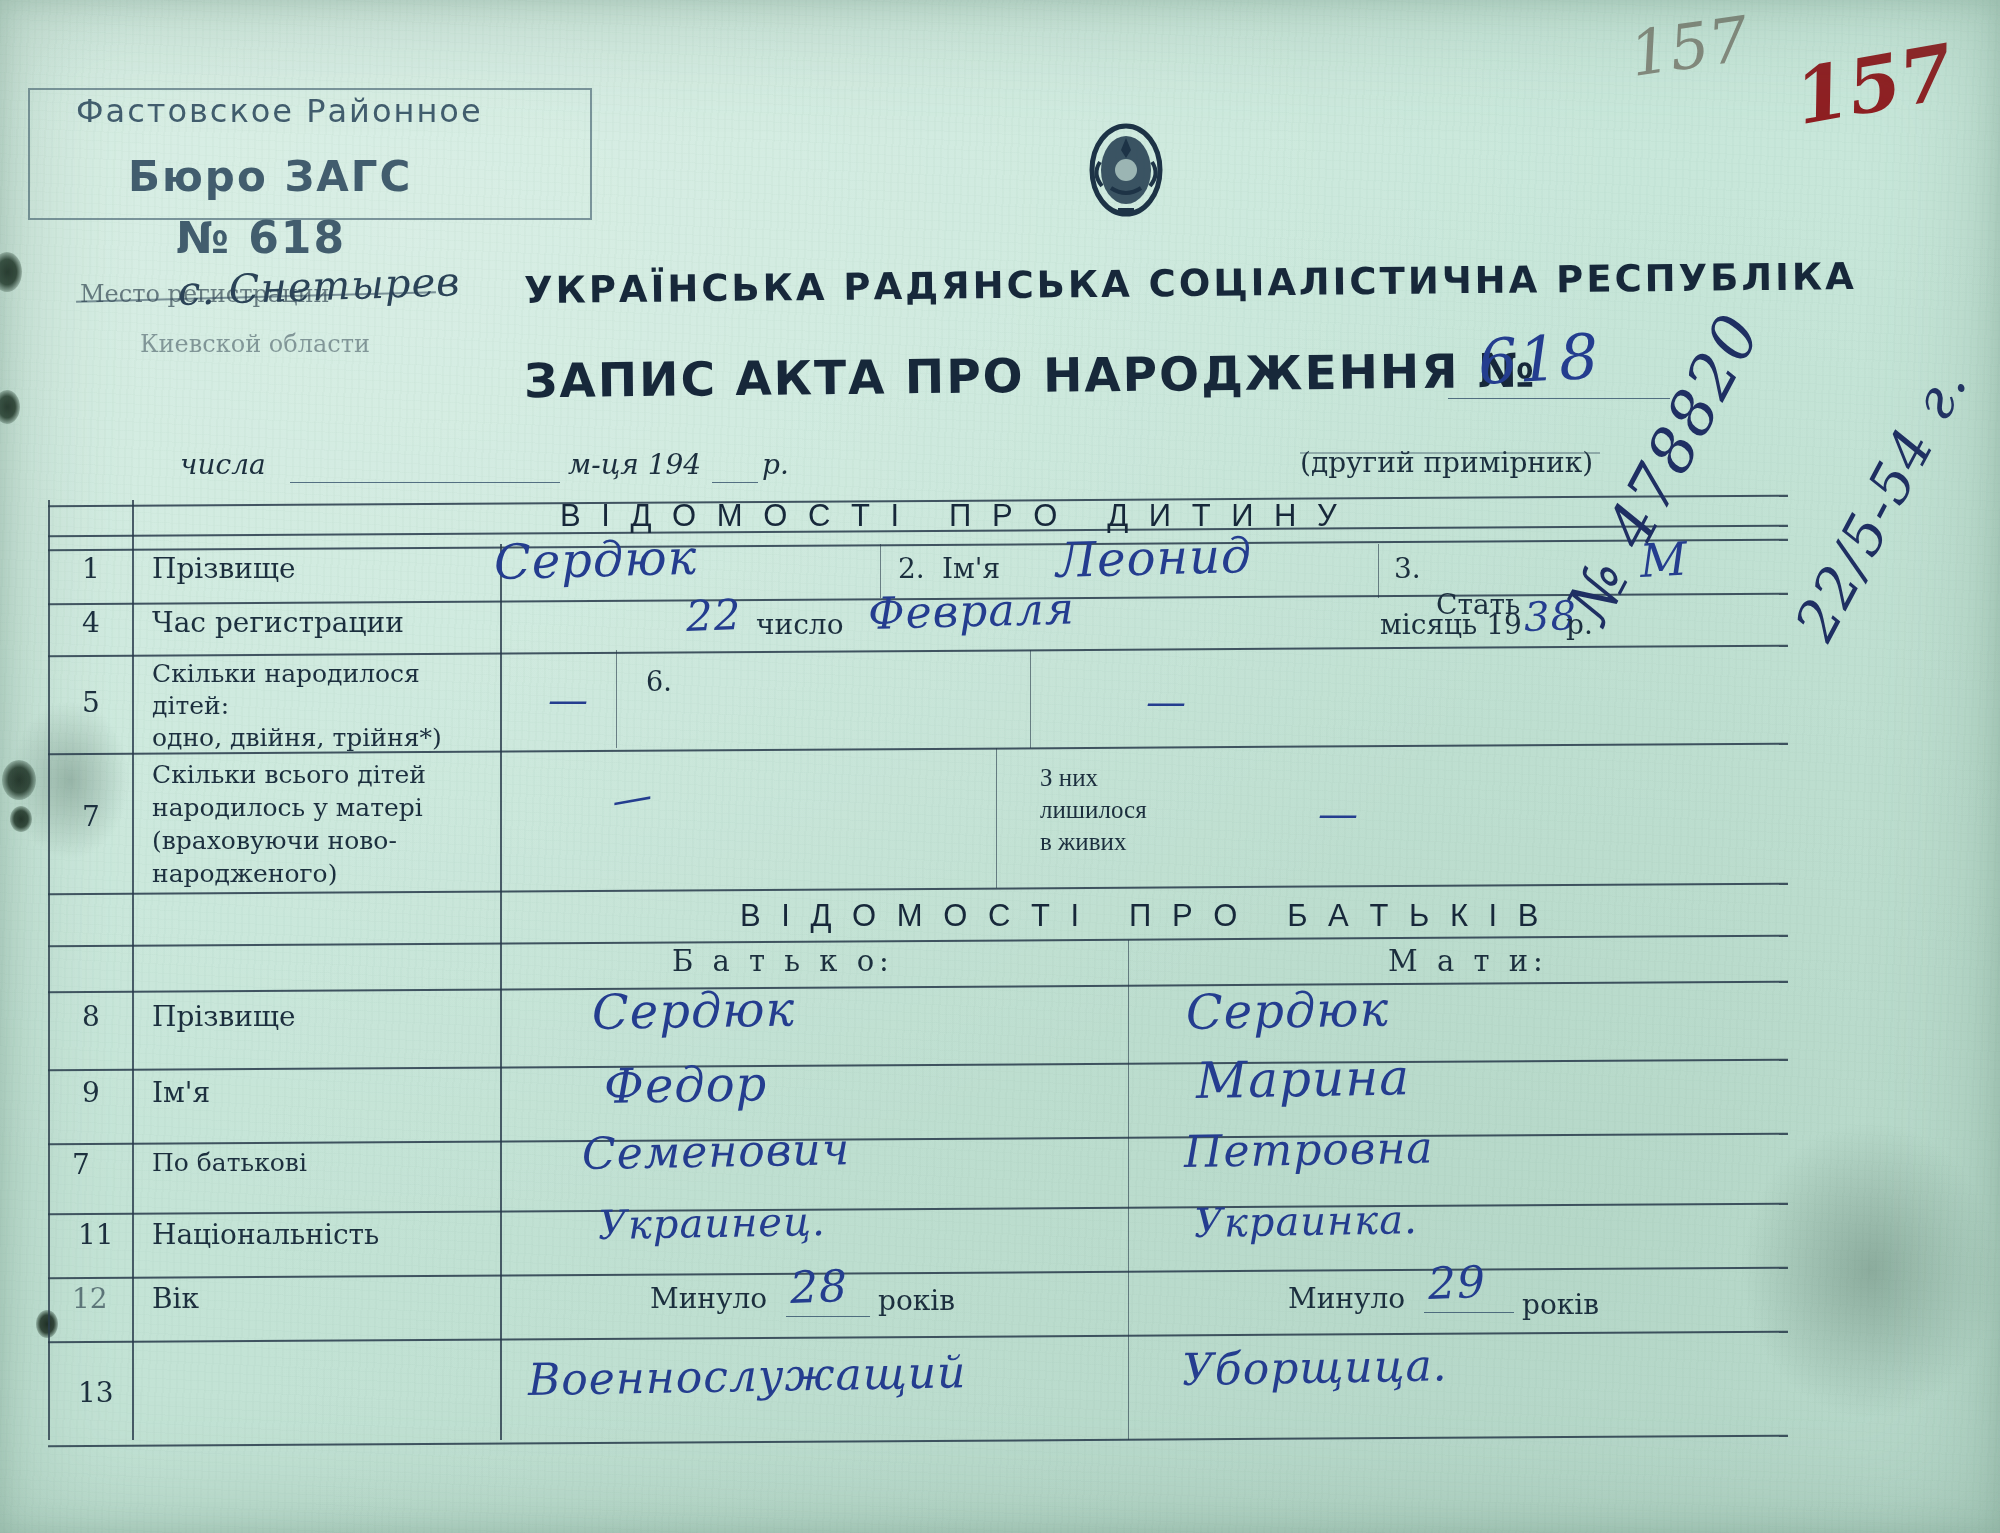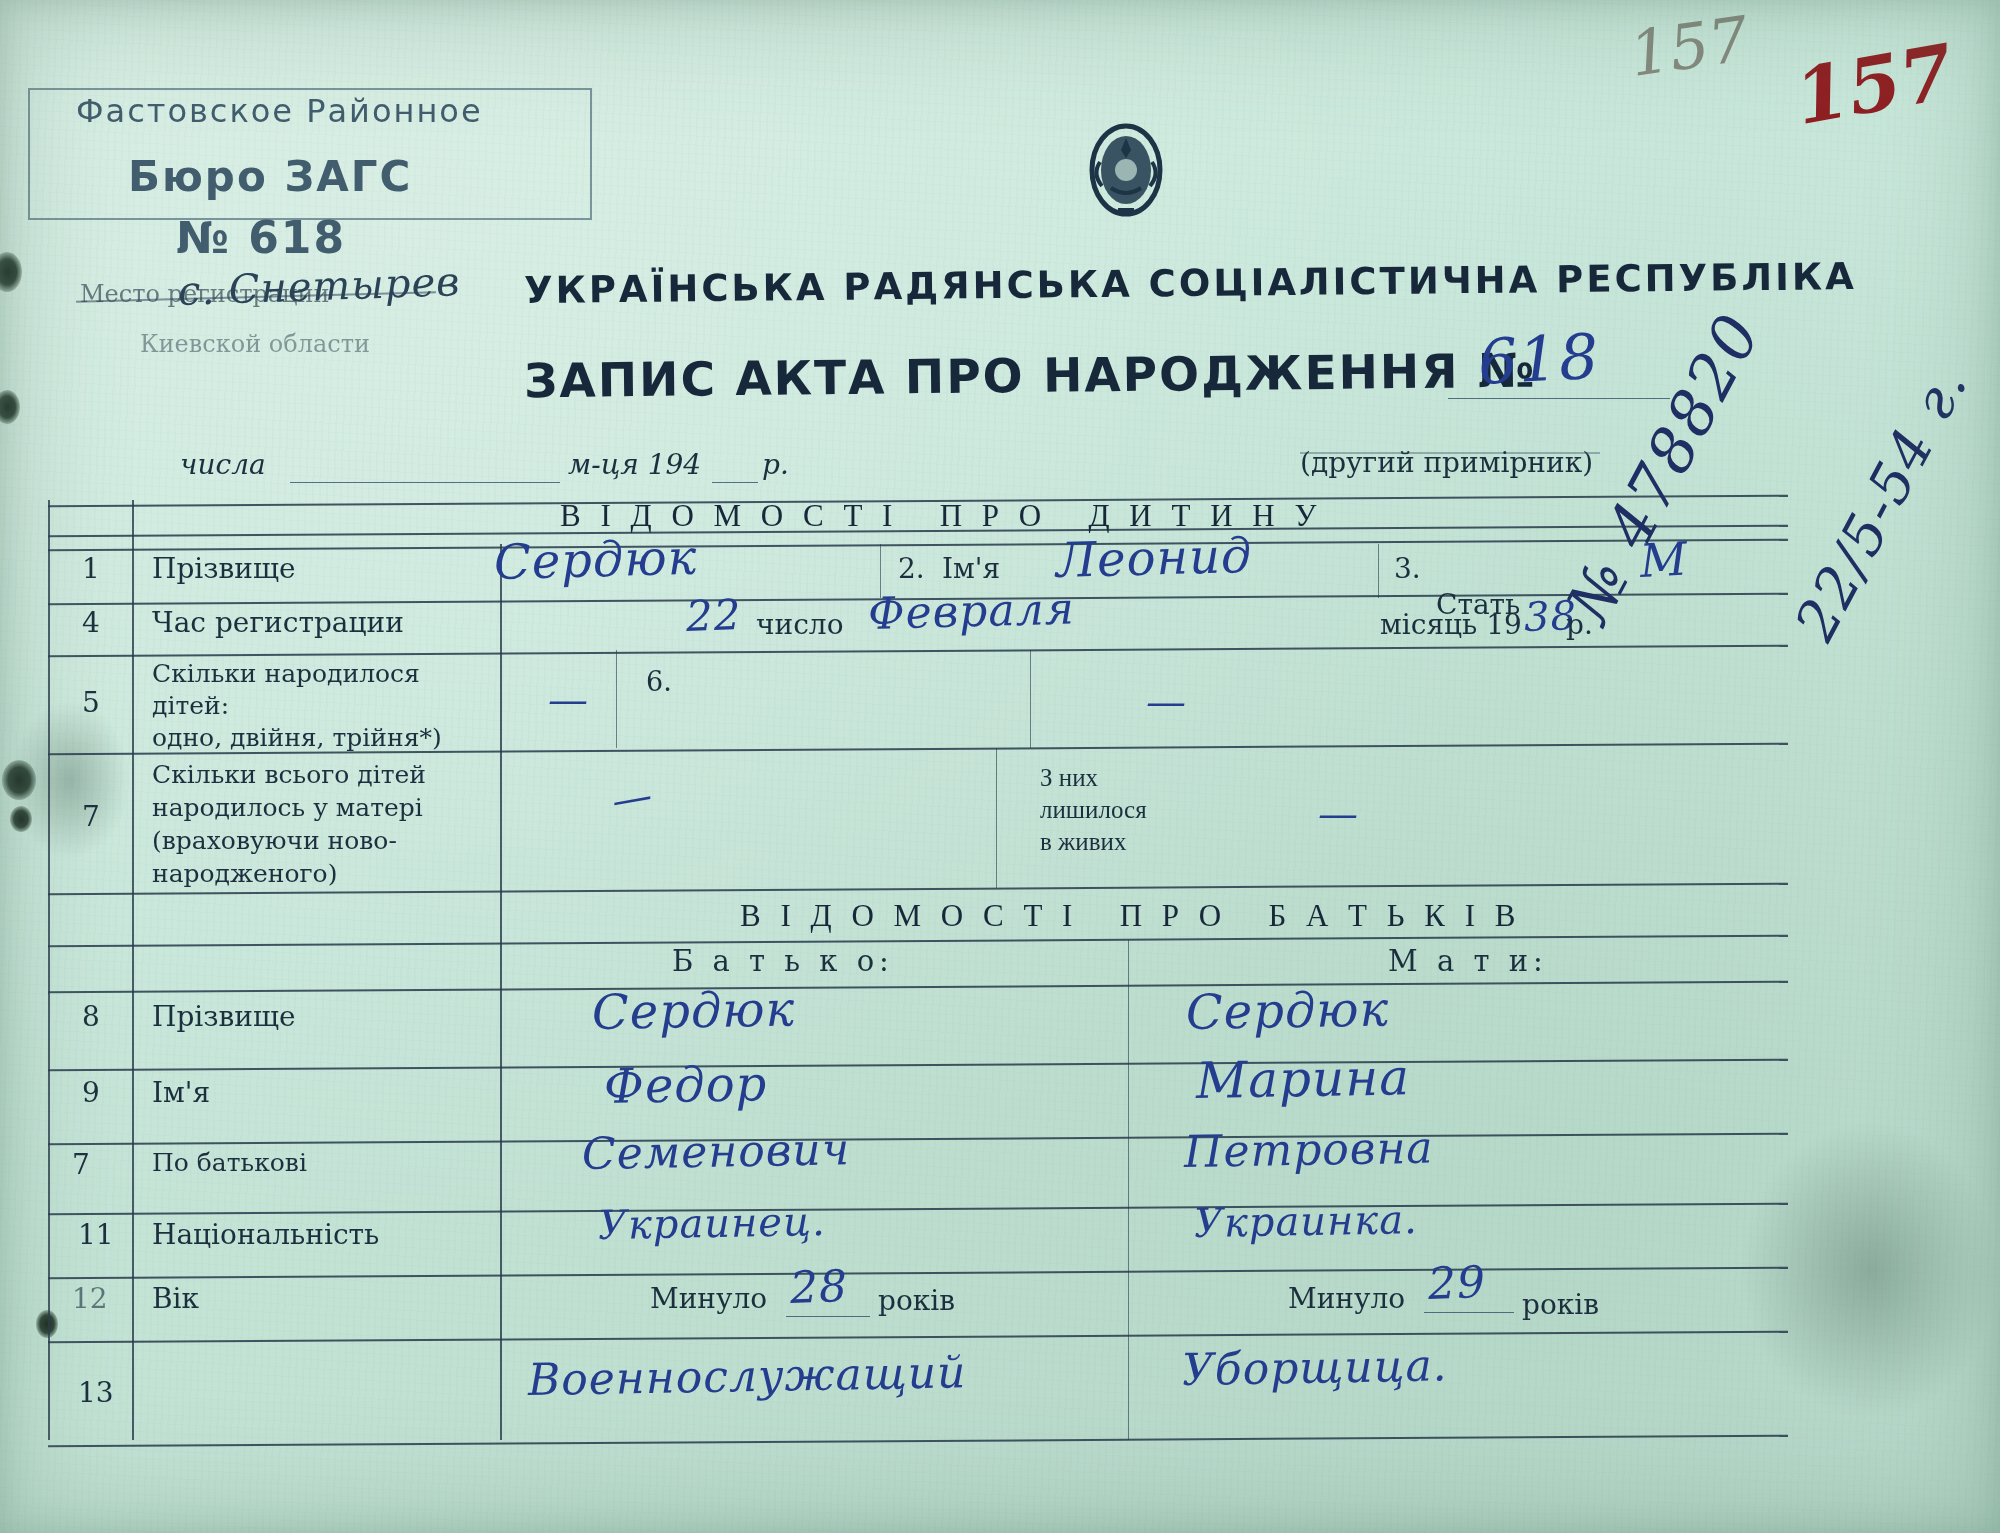--- a/index.html
+++ b/index.html
@@ -101,21 +101,21 @@
 
   .title {
     position: absolute;
     font-family: "DejaVu Sans", sans-serif;
     font-weight: bold;
     color: #17283a;
     white-space: pre;
   }
   .sect {
     position: absolute;
-    font-family: Liberation Serif, serif;
+    font-family: Liberation Sans, sans-serif;
     color: #17283a;
     white-space: pre;
     letter-spacing: 6px;
   }
   .lbl {
     position: absolute;
     font-family: "DejaVu Serif", serif;
     color: #1c2f3e;
     white-space: pre;
   }

